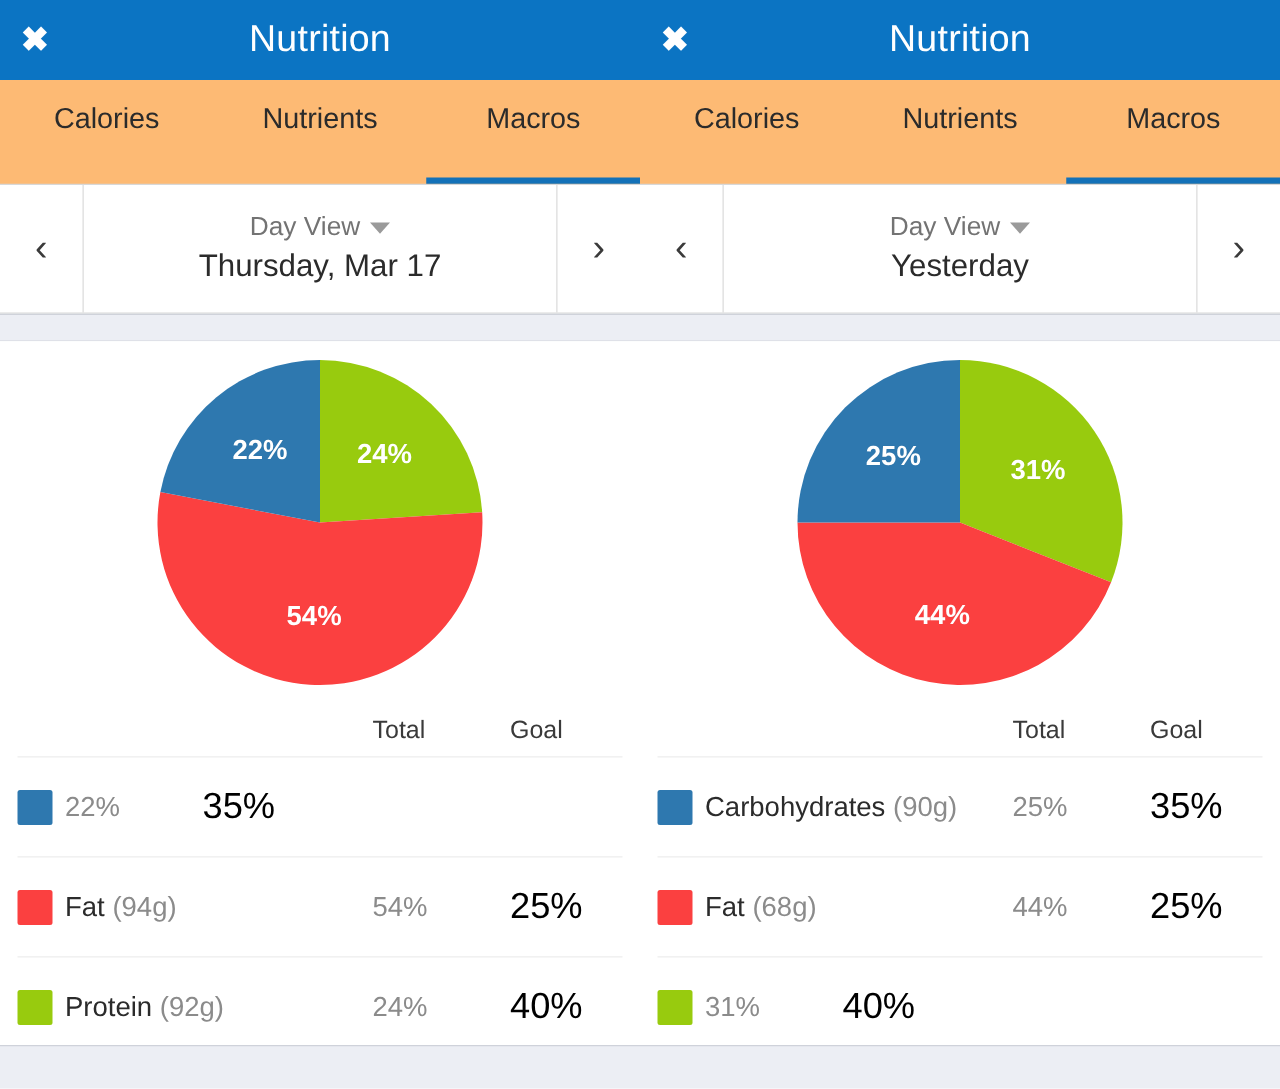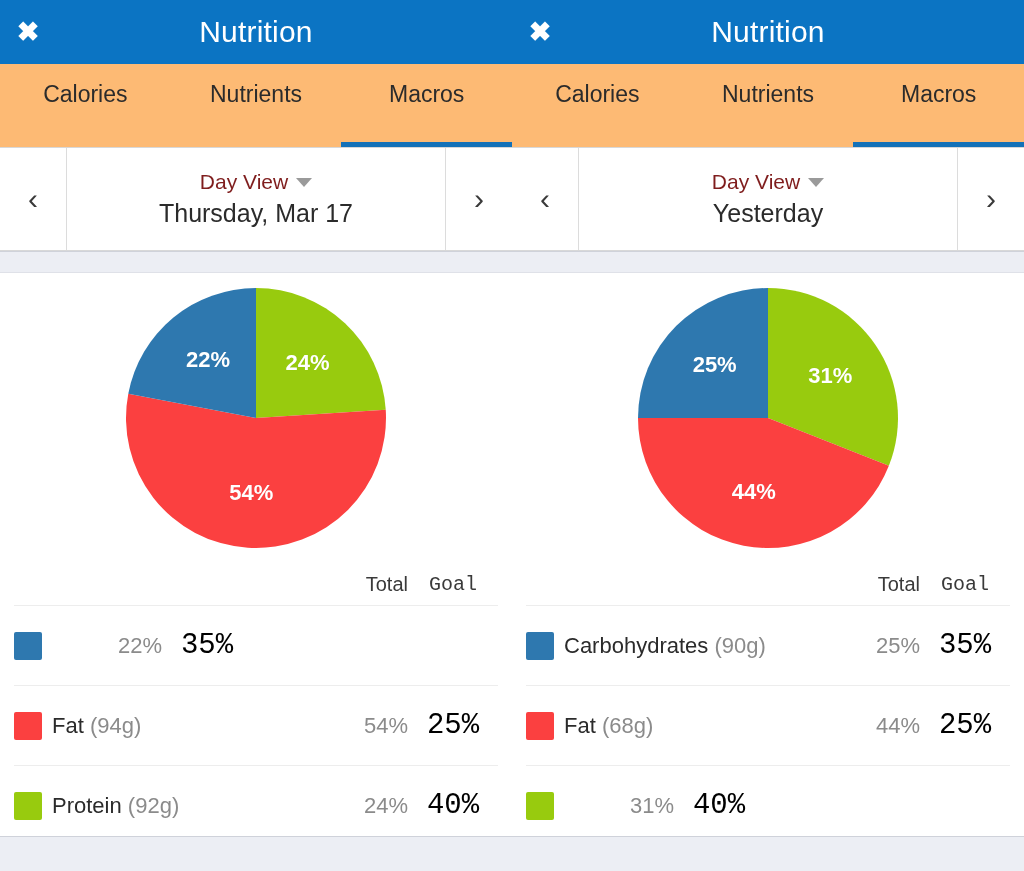--- a/index.html
+++ b/index.html
@@ -54,21 +54,21 @@
     font-size:30px;color:#3a3a3a;font-weight:300;cursor:pointer;
     box-sizing:border-box;
   }
   .nav-arrow.left{border-right:1px solid #dcdcdc;}
   .nav-arrow.right{border-left:1px solid #dcdcdc;}
   .date-center{
     flex:1;display:flex;flex-direction:column;align-items:center;
     justify-content:center;cursor:pointer;
   }
   .dayview{
-    font-size:21px;color:#7f1d1d;display:flex;align-items:center;gap:8px;
+    font-size:21px;color:#737373;display:flex;align-items:center;gap:8px;
     margin-bottom:5px;
   }
   .caret{
     width:0;height:0;border-left:8px solid transparent;border-right:8px solid transparent;
     border-top:9px solid #9a9a9a;display:inline-block;
   }
   .date-label{font-size:25px;color:#2b2b2b;}
 
   
   .grayband{
@@ -88,22 +88,22 @@
   }
 
   
   .table{padding:0 14px 0 14px;background:#fff;}
   .thead{
     display:flex;align-items:center;height:42px;
     font-size:20px;color:#3a3a3a;
   }
   .col-swatch{width:38px;flex:none;}
   .col-name{flex:1;}
-  .col-total{width:110px;text-align:right;flex:none;}
-  .col-goal{width:90px;text-align:center;flex:none;font-family:Liberation Mono, monospace;}
+  .col-total{width:110px;text-align:left;flex:none;}
+  .col-goal{width:90px;text-align:left;flex:none;}
 
   .trow{
     display:flex;align-items:center;height:79px;
     border-top:1px solid #ededed;
   }
   .trow:first-of-type{border-top:none;}
   .swatch{width:28px;height:28px;border-radius:2px;}
   .mname{font-size:22px;color:#2b2b2b;}
   .mname .grams{color:#8b8b8b;}
   .mtotal{font-size:22px;color:#8b8b8b;}

